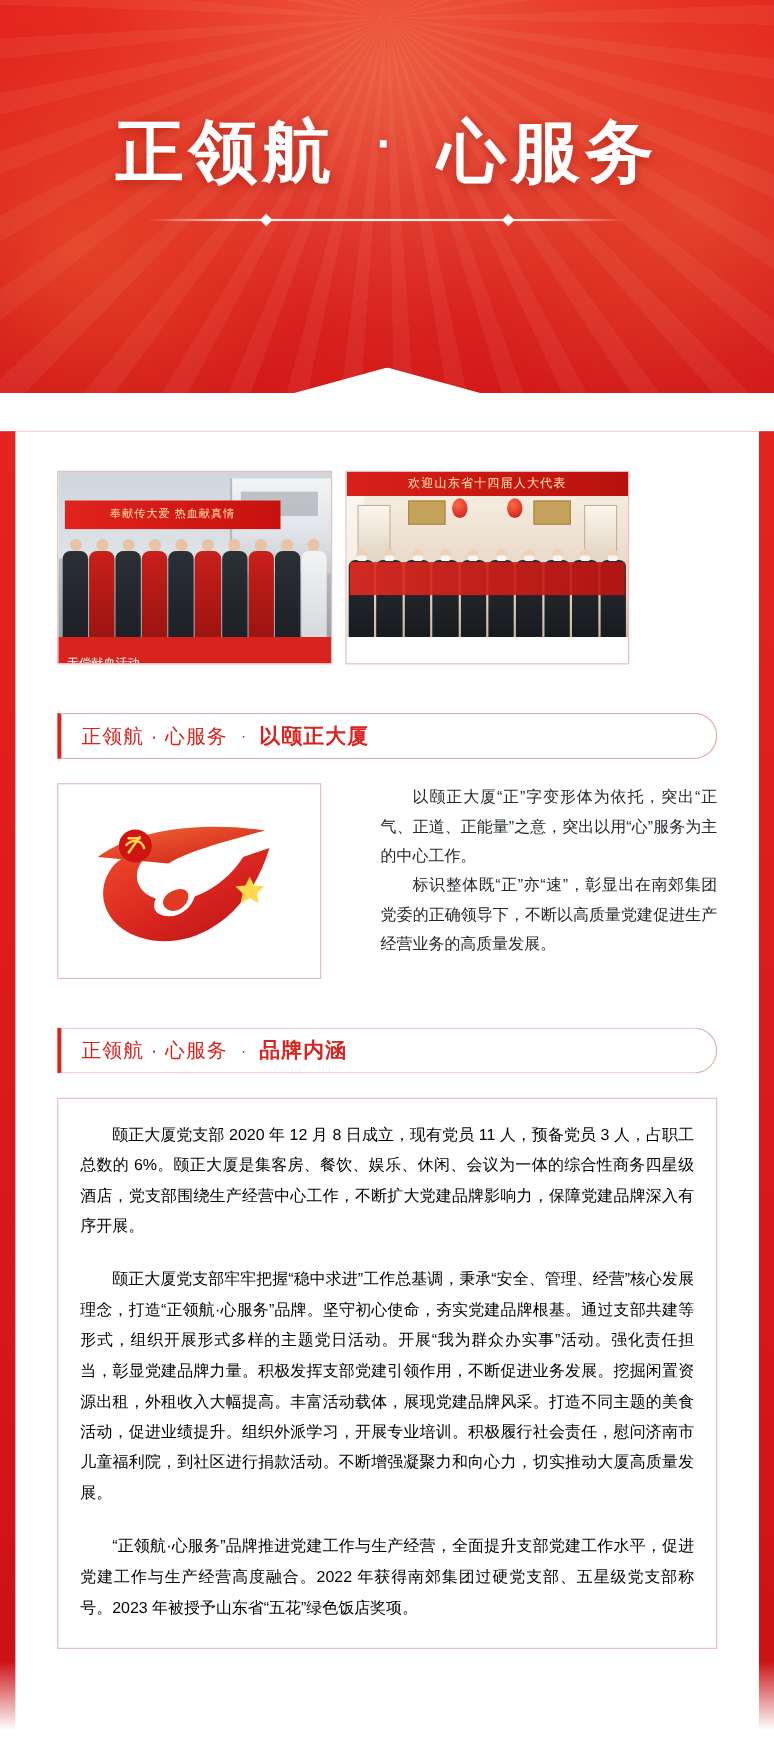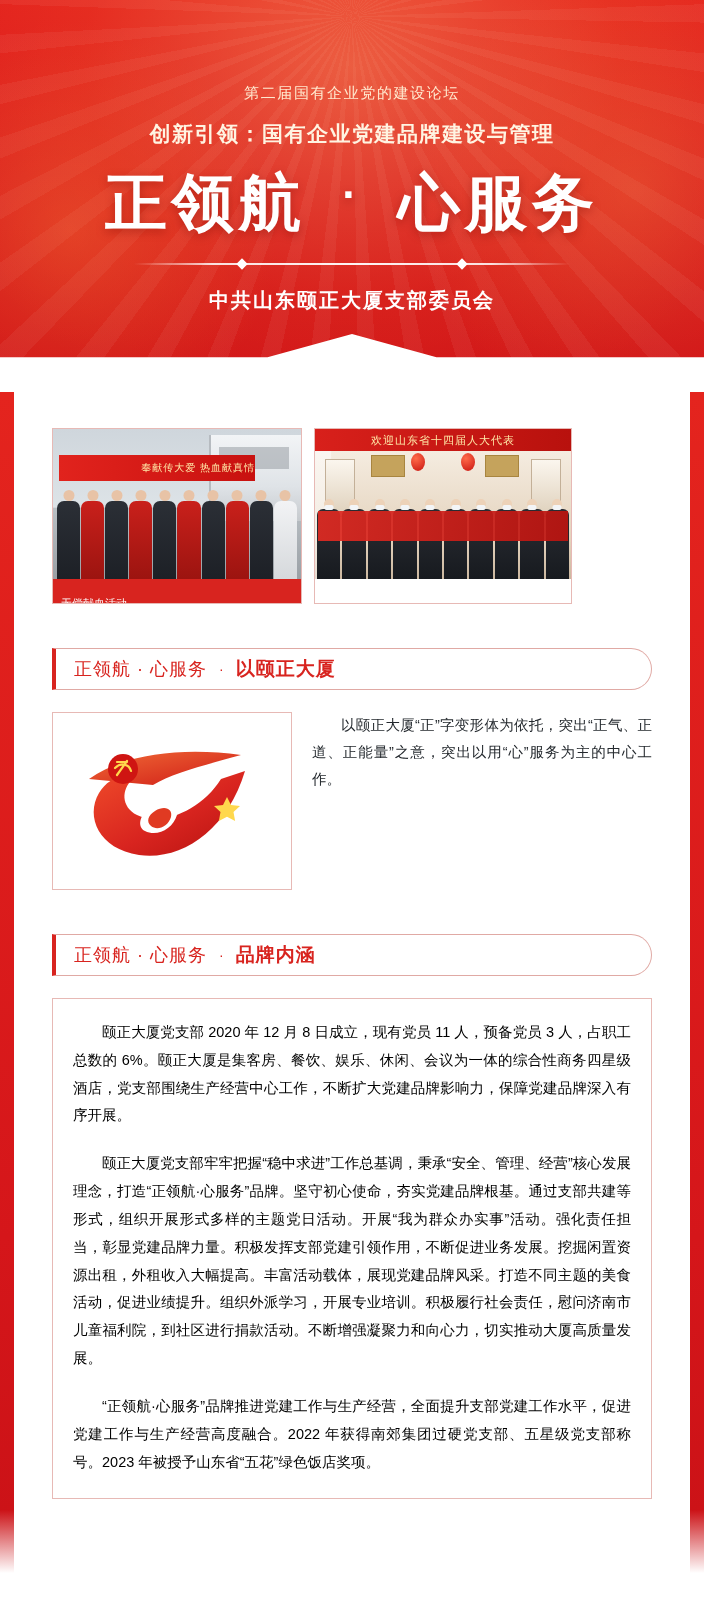--- a/index.html
+++ b/index.html
@@ -197,21 +197,21 @@
     background: #8f959b;
     opacity: .5;
   }
   .ph1 .banner-strip {
     position: absolute; left: 6px; top: 26px;
     width: 196px; height: 26px;
     background: linear-gradient(90deg,#e1231d,#c8110f);
     color: #ffe9a8;
     font-size: 10px;
     letter-spacing: 1px;
-    text-align: right;
+    text-align: center;
     line-height: 26px;
     white-space: nowrap;
     overflow: hidden;
   }
   .ph1 .crowd {
     position: absolute; left: 0; right: 0; bottom: 0;
     height: 96px;
     display: flex; align-items: flex-end; gap: 1px;
     padding: 0 4px;
   }
@@ -353,20 +353,21 @@
     justify-content: center;
     flex: 0 0 auto;
     background: #fff;
   }
   .brand-text {
     flex: 1;
     font-size: 14.5px;
     line-height: 1.85;
     color: #23282d;
     text-align: justify;
+    margin-left: 34px;
   }
   .brand-text p { text-indent: 2em; }
 
   
   .results-box {
     margin-top: 22px;
     border: 1px solid #e7b9b5;
     padding: 20px 20px 22px;
     background: #fff;
   }
@@ -390,29 +391,26 @@
 </style>
 </head>
 <body>
 
 <div class="banner">
   <div class="banner-rays"></div>
   <div class="banner-glow-left"></div>
   <div class="banner-glow-right"></div>
 
   <div class="banner-inner">
-    <div class="forum-line">第二届国有企业党的建设论坛</div>
-    <div class="subject-line">创新引领：国有企业党建品牌建设与管理</div>
     <div class="main-title">
       <span>正领航</span>
       <span class="mid-dot">·</span>
       <span>心服务</span>
     </div>
     <div class="divider-rule"></div>
-    <div class="org-line">中共山东颐正大厦支部委员会</div>
   </div>
 
   <div class="banner-bottom">
     <div class="notch"></div>
   </div>
 </div>
 
 <div class="rail left">
     <div class="rail-fade"></div>
   </div>
@@ -502,20 +500,21 @@
         <path d="M78 76 C88 70 96 74 94 82 C91 92 80 96 74 91 C69 87 71 80 78 76 Z" fill="#e03a22"></path>
 
         <circle cx="46" cy="34" r="15" fill="#cf1512"></circle>
         <path d="M40 40 L50 26 M40 27 L50 27 M38 33 C44 27 52 29 54 36" stroke="#ffd84d" stroke-width="2.2" fill="none" stroke-linecap="round"></path>
 
         <path d="M150 62 l4 8 9 1 -6.5 6 1.6 9 -8.1-4.3 -8.1 4.3 1.6-9 -6.5-6 9-1 z" fill="#ffd84d"></path>
       </svg>
     </div>
     <div class="brand-text">
       <p>以颐正大厦“正”字变形体为依托，突出“正气、正道、正能量”之意，突出以用“心”服务为主的中心工作。</p>
+      <p>标识整体既“正”亦“速”，彰显出在南郊集团党委的正确领导下，不断以高质量党建促进生产经营业务的高质量发展。</p>
     </div>
   </div>
 
   <div class="section-head">
     <span class="lead">正领航 · 心服务</span>
     <span class="sep">·</span>
     <span class="strong">品牌内涵</span>
   </div>
 
   <div class="results-box">

